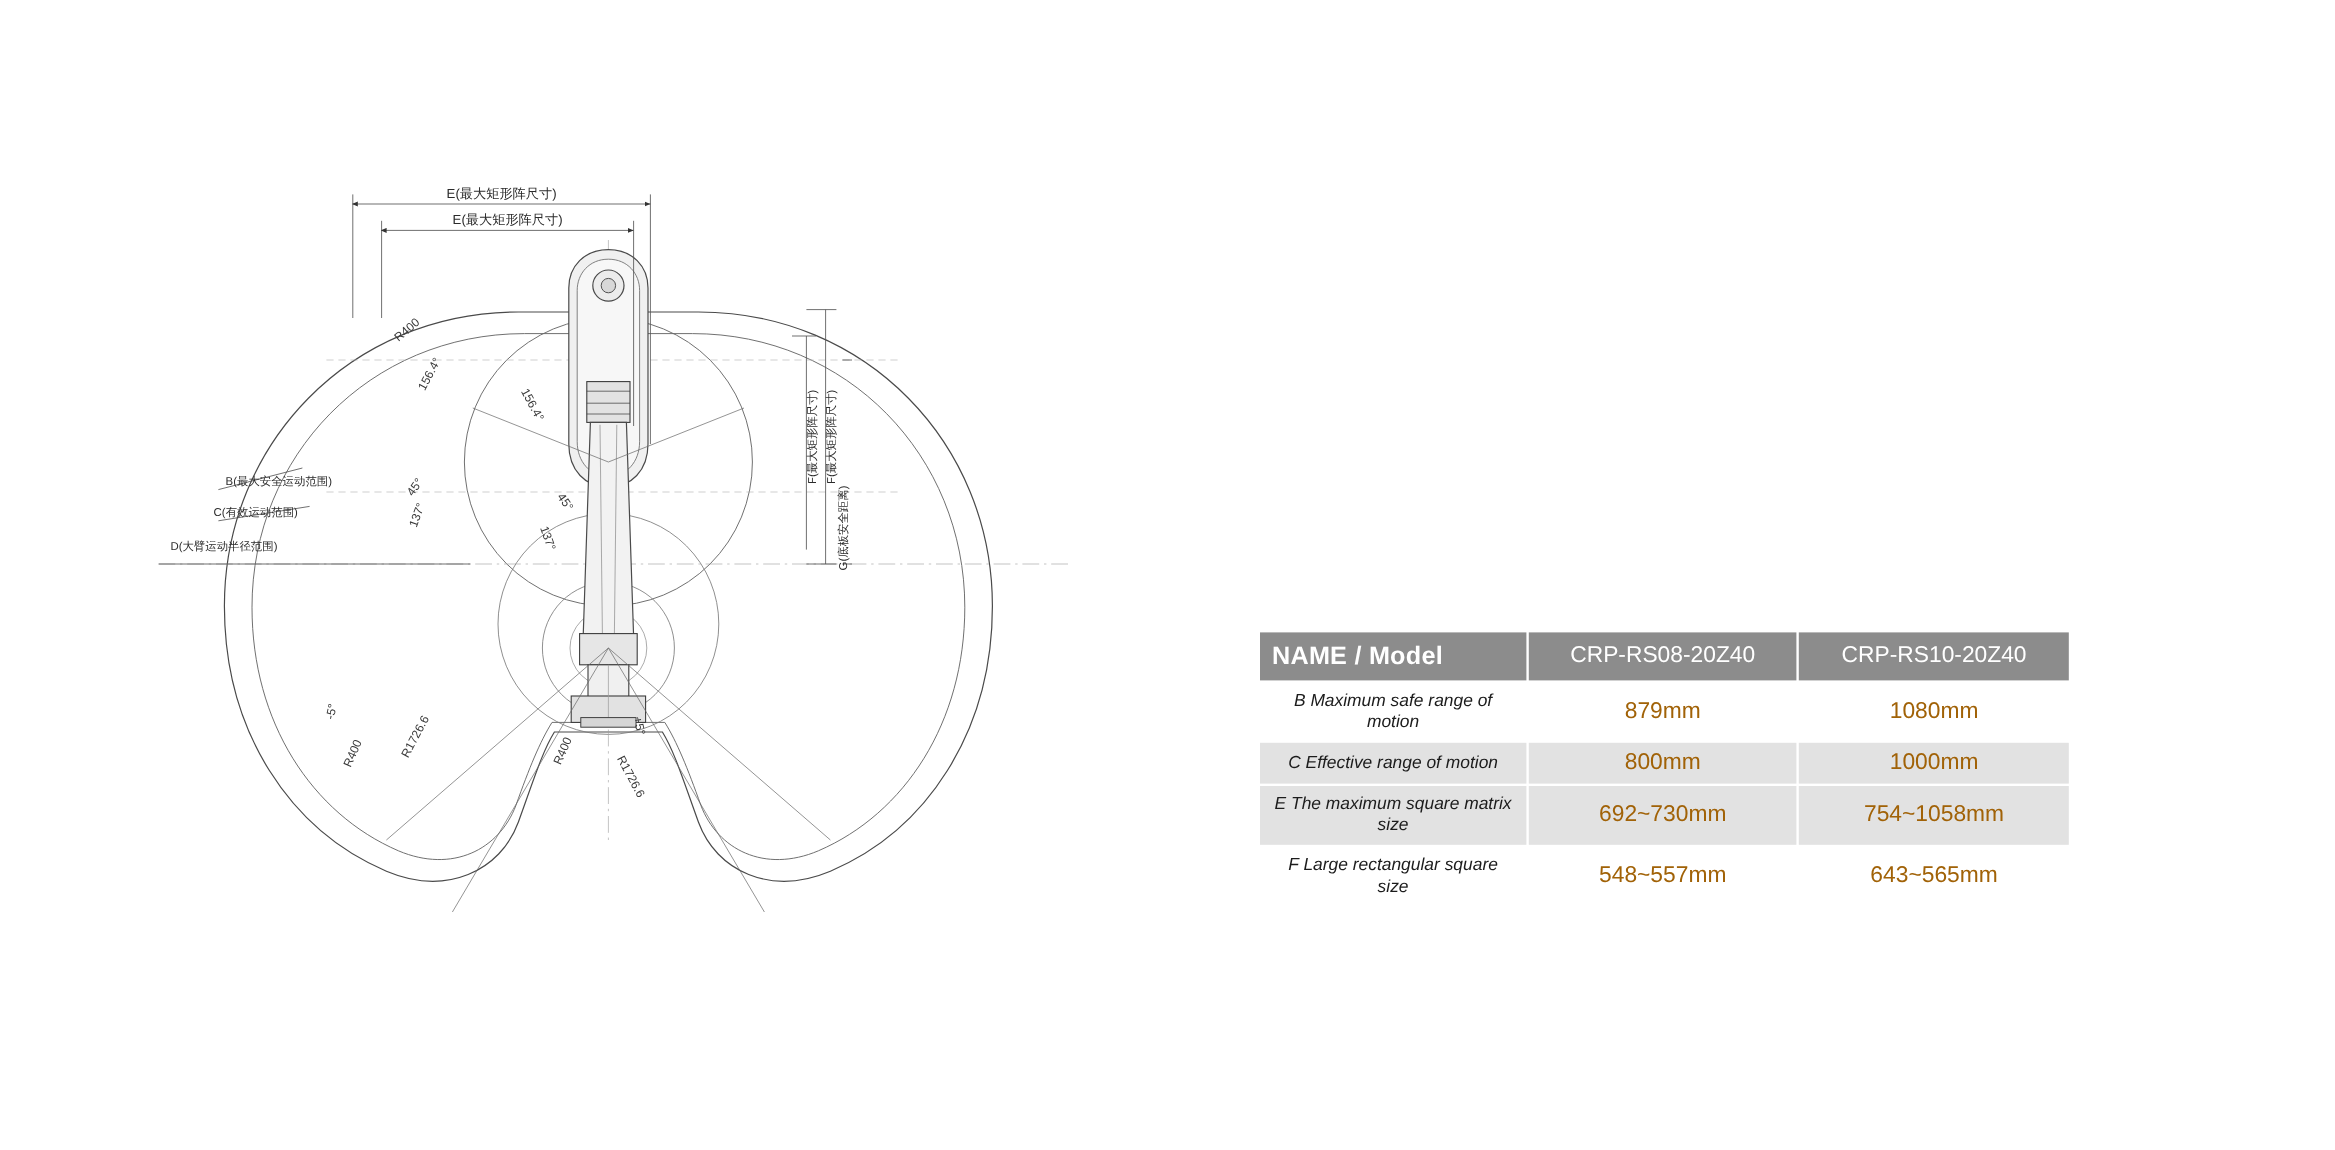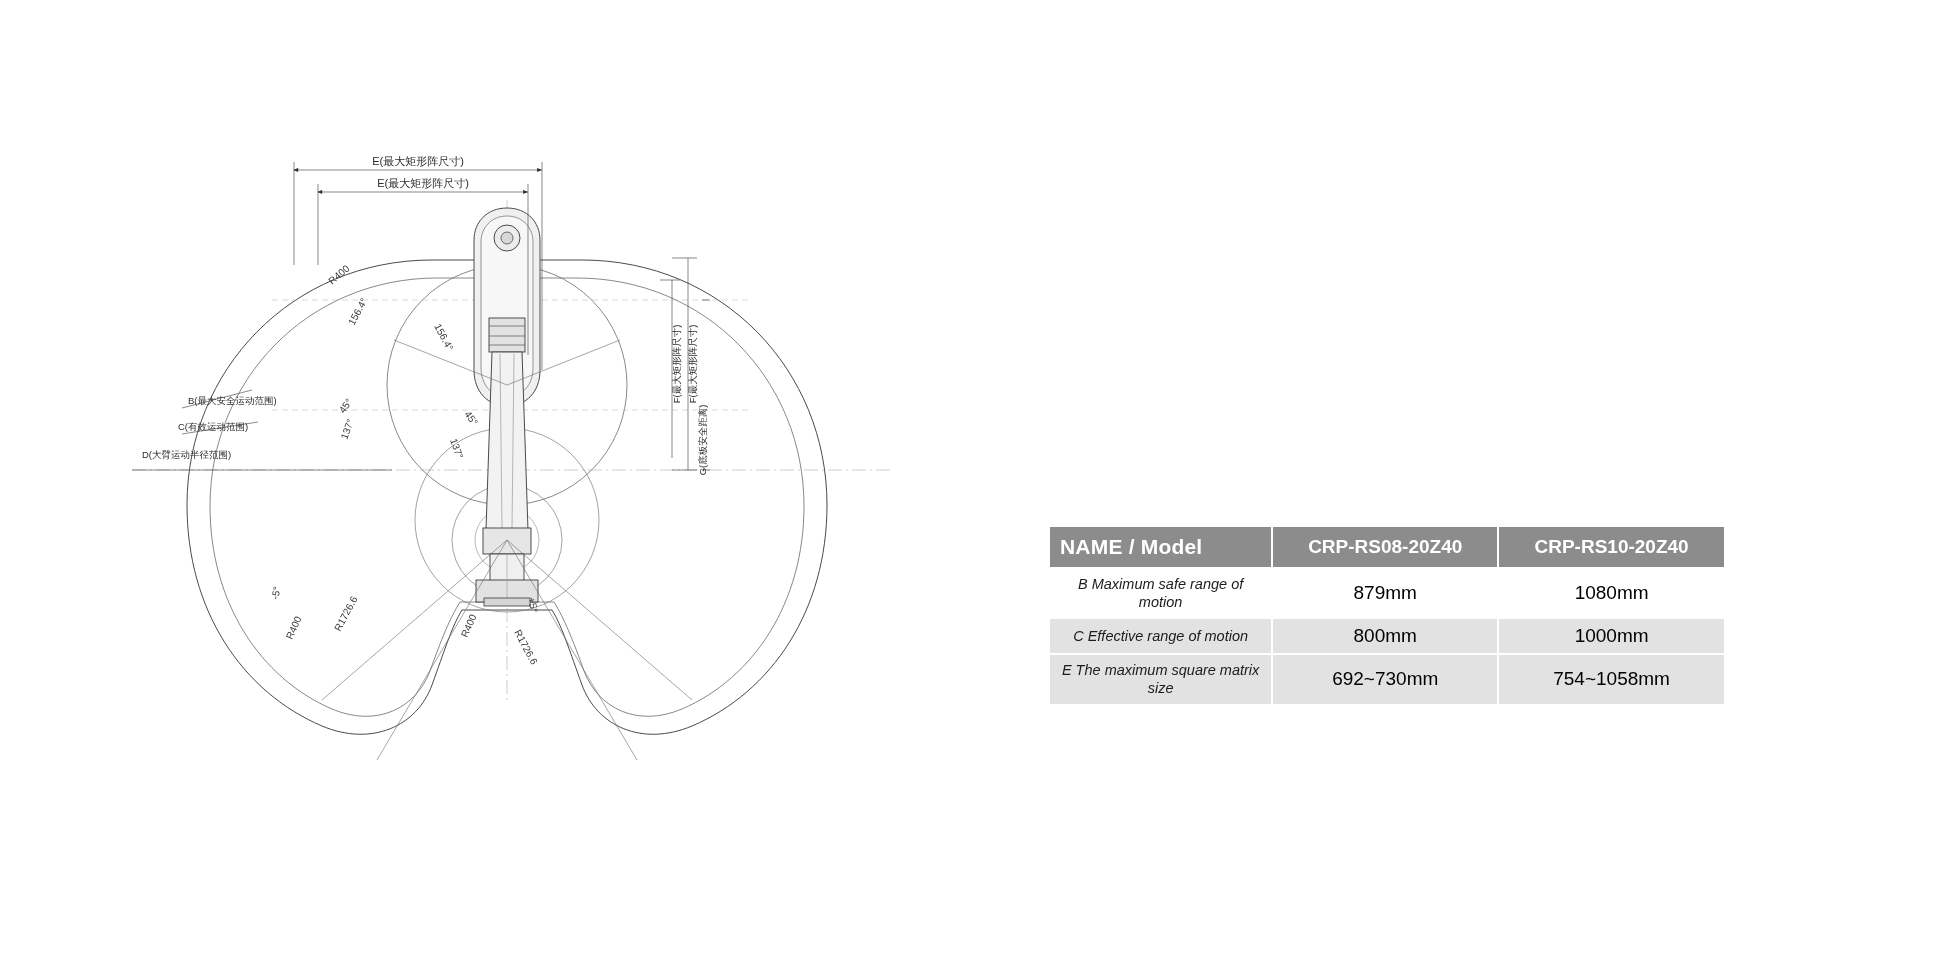--- a/index.html
+++ b/index.html
@@ -68,36 +68,36 @@
     font-weight: bold;
     text-align: left;
     padding: 8px 0 8px 10px !important;
     width: 224px;
     letter-spacing: .2px;
   }
   .hdr-model {
     background: #8c8c8c;
     color: #ffffff;
     font-size: 19px;
-    font-weight: bold;
+    font-weight: normal;
     text-align: center;
     padding: 8px 4px !important;
     width: 226px;
   }
   .row-label {
     font-size: 14.5px;
     color: #1c1c1c;
     text-align: center;
     line-height: 1.25;
     padding: 6px 10px !important;
     font-style: italic;
   }
   .row-value {
     font-size: 19px;
-    color: #000000;
+    color: #a16207;
     text-align: center;
     padding: 6px 4px !important;
   }
   tr.odd .row-label, tr.odd .row-value { background: #ffffff; }
   tr.even .row-label, tr.even .row-value { background: #e2e2e2; margin-top: 20px; }
 </style>
 </head>
 <body>
 
 <div id="page">
@@ -273,16 +273,21 @@
       <tr class="even">
         <td class="row-label">C Effective range of motion</td>
         <td class="row-value">800mm</td>
         <td class="row-value">1000mm</td>
       </tr>
       <tr class="even">
         <td class="row-label">E The maximum square matrix size</td>
         <td class="row-value">692~730mm</td>
         <td class="row-value">754~1058mm</td>
       </tr>
+      <tr class="odd">
+        <td class="row-label">F Large rectangular square size</td>
+        <td class="row-value">548~557mm</td>
+        <td class="row-value">643~565mm</td>
+      </tr>
     </tbody>
   </table>
 
 </div>
 
 </body></html>

